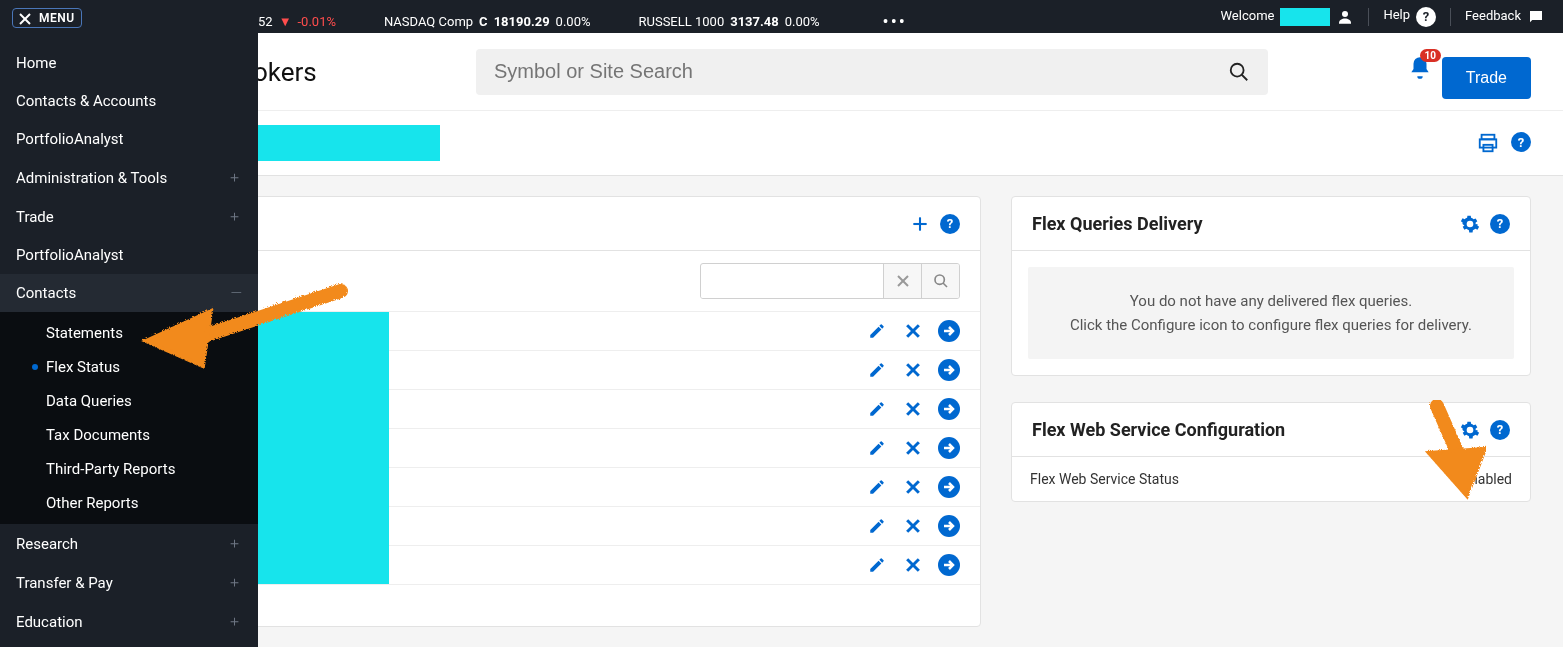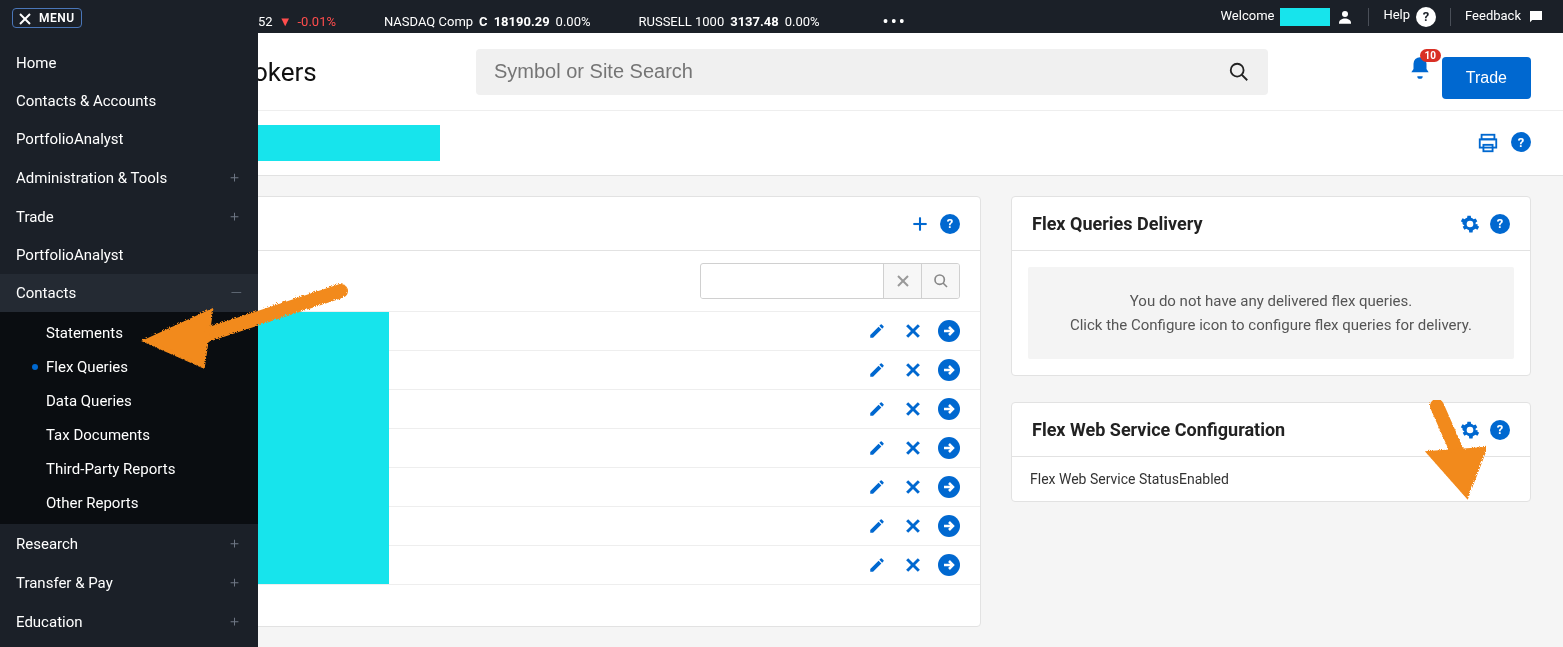--- a/index.html
+++ b/index.html
@@ -62,21 +62,21 @@
   .tbl-x, .tbl-go { width:38px; height:100%; display:flex; align-items:center; justify-content:center; border-left:1px solid #d0d0d0; color:#888; cursor:pointer; background:#f7f7f7; }
 
   .query-list { position:relative; }
   .query-row { height:39px; border-bottom:1px solid #eee; display:flex; align-items:center; justify-content:flex-end; padding-right:20px; gap:14px; }
   .row-icon { width:22px; height:22px; display:flex; align-items:center; justify-content:center; cursor:pointer; }
   .row-arrow { width:22px; height:22px; border-radius:50%; background:#0068d0; color:#fff; display:flex; align-items:center; justify-content:center; cursor:pointer; }
   .redact2 { position:absolute; left:0; top:0; width:240px; height:272px; background:#17e4ec; }
 
   .delivery-box { background:#f4f4f4; margin:16px; padding:22px 26px; text-align:center; color:#555; font-size:15px; line-height:1.6; border-radius:2px; }
 
-  .fws-row { padding:14px 18px; display:flex; justify-content:flex-start; font-size:14px; color:#333; }
+  .fws-row { padding:14px 18px; display:flex; justify-content:space-between; font-size:14px; color:#333; }
 
   .gear-icon { color:#0068d0; cursor:pointer; }
 
   
   .arrow-overlay { position:absolute; z-index:20; pointer-events:none; }
   .arrow1 { left:140px; top:280px; width:210px; height:90px; }
   .arrow2 { left:1416px; top:400px; width:70px; height:100px; }
 
   svg { display:block; }
 </style>
@@ -159,21 +159,21 @@
       <span>Contacts</span>
       <span class="minus">—</span>
     </div>
   <div class="sidebar-sub-group">
     <div class="nav-sub">
         <span class="dot"></span>
         <span>Statements</span>
       </div>
     <div class="nav-sub current">
         <span class="dot"></span>
-        <span>Flex Queries</span>
+        <span>Flex Status</span>
       </div>
     <div class="nav-sub">
         <span class="dot"></span>
         <span>Data Queries</span>
       </div>
     <div class="nav-sub">
         <span class="dot"></span>
         <span>Tax Documents</span>
       </div>
     <div class="nav-sub">

